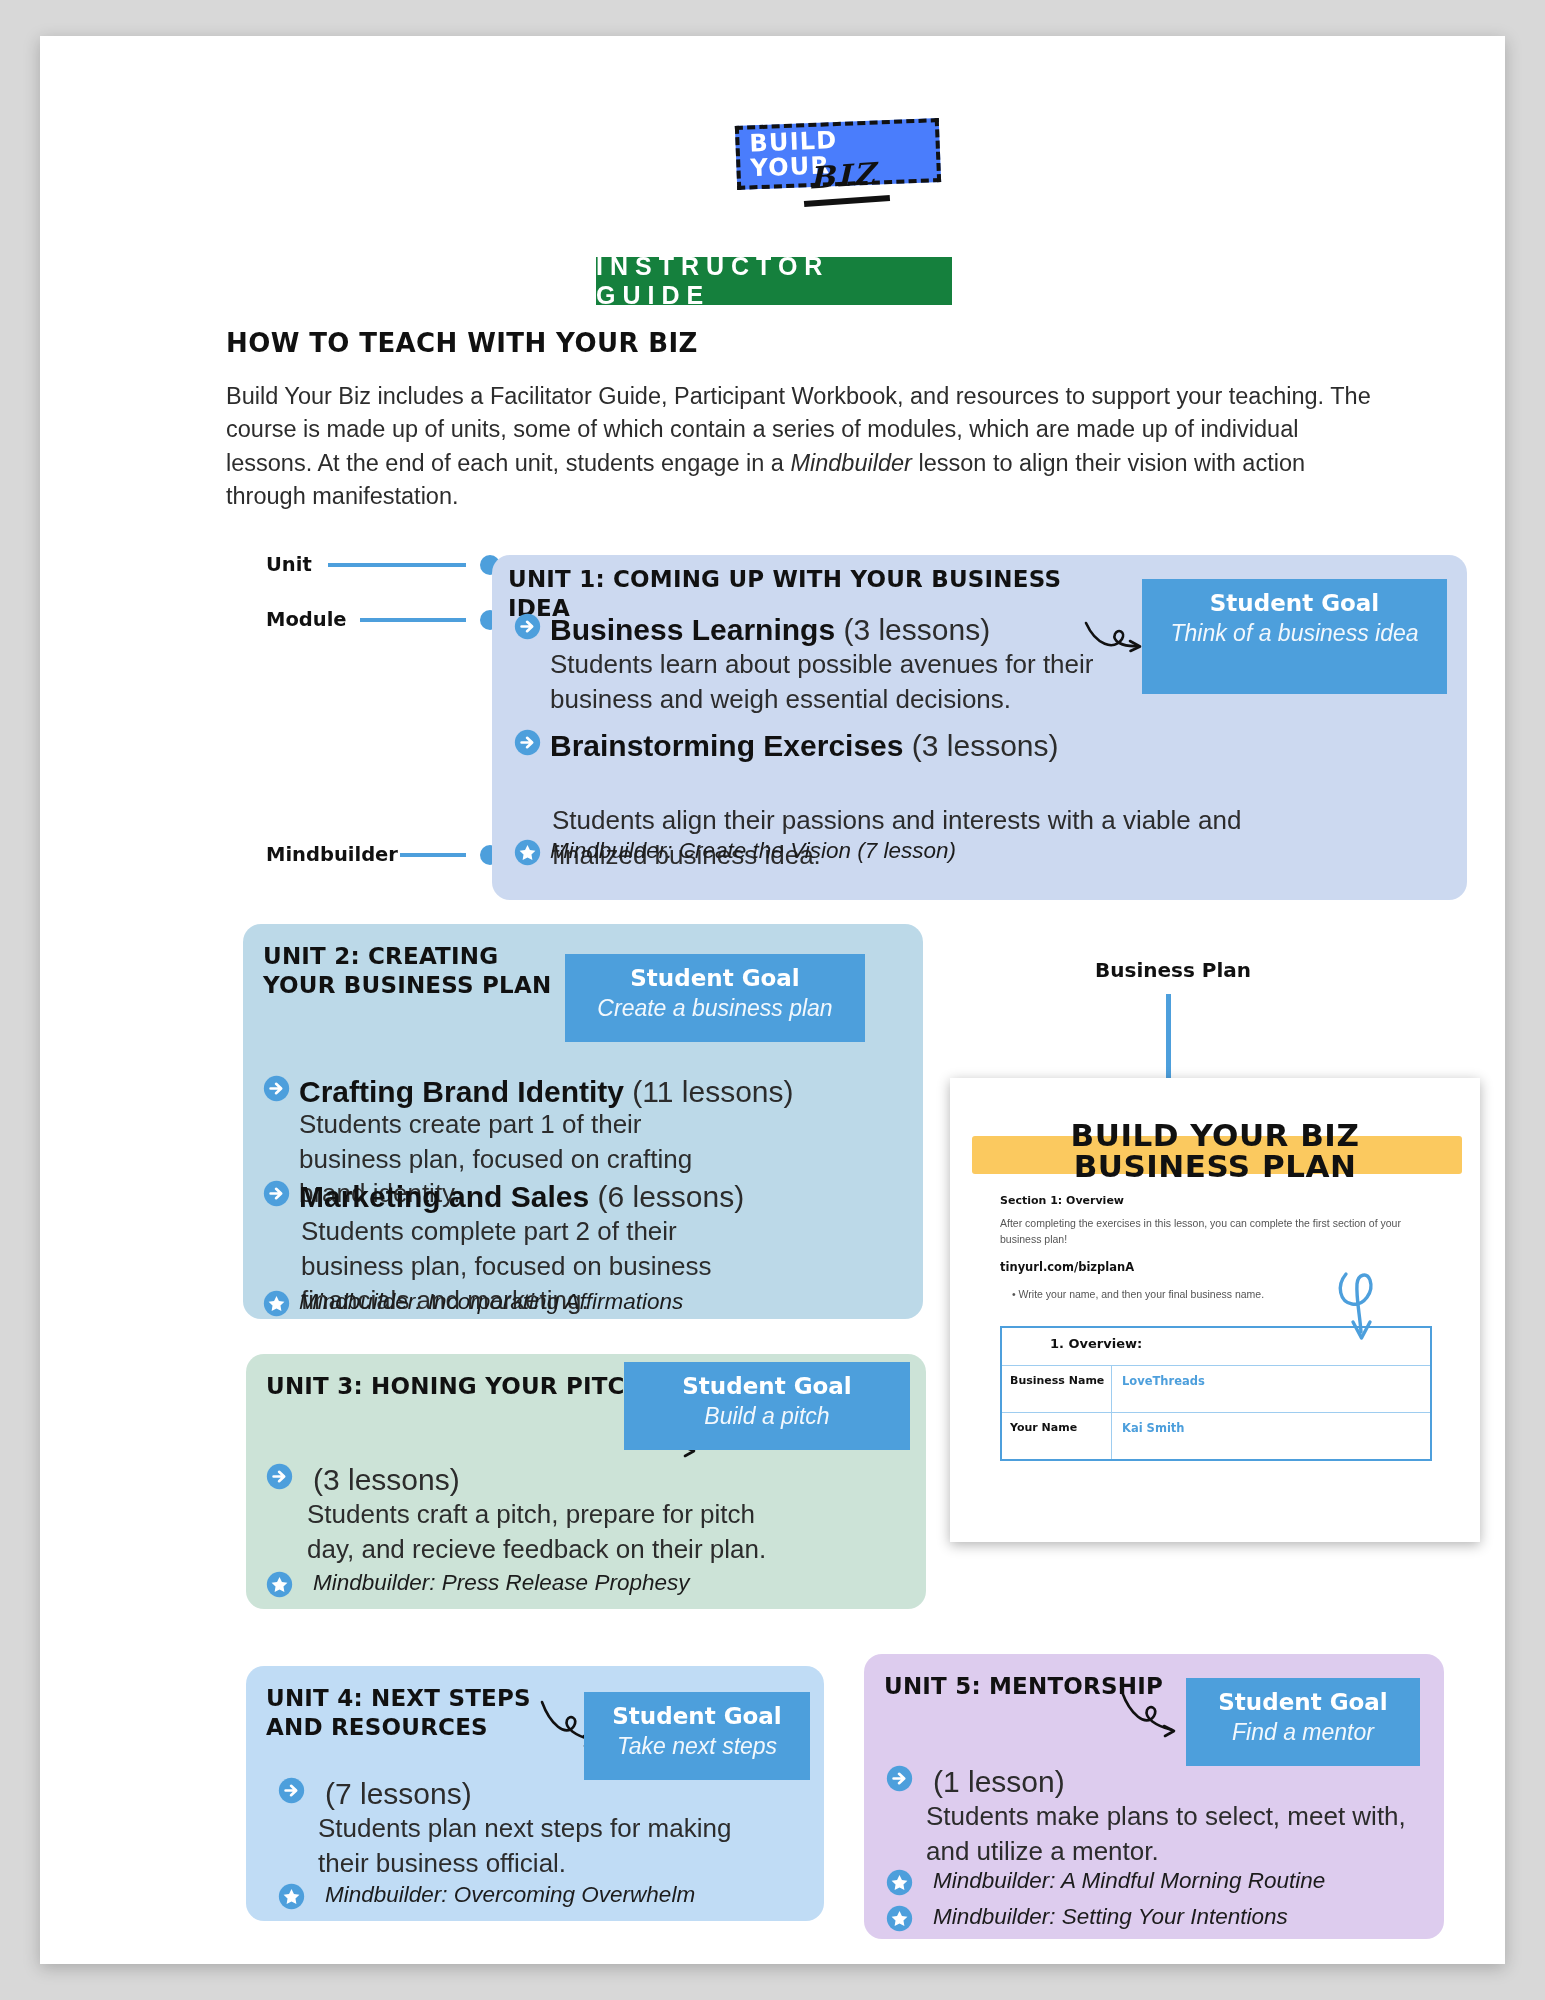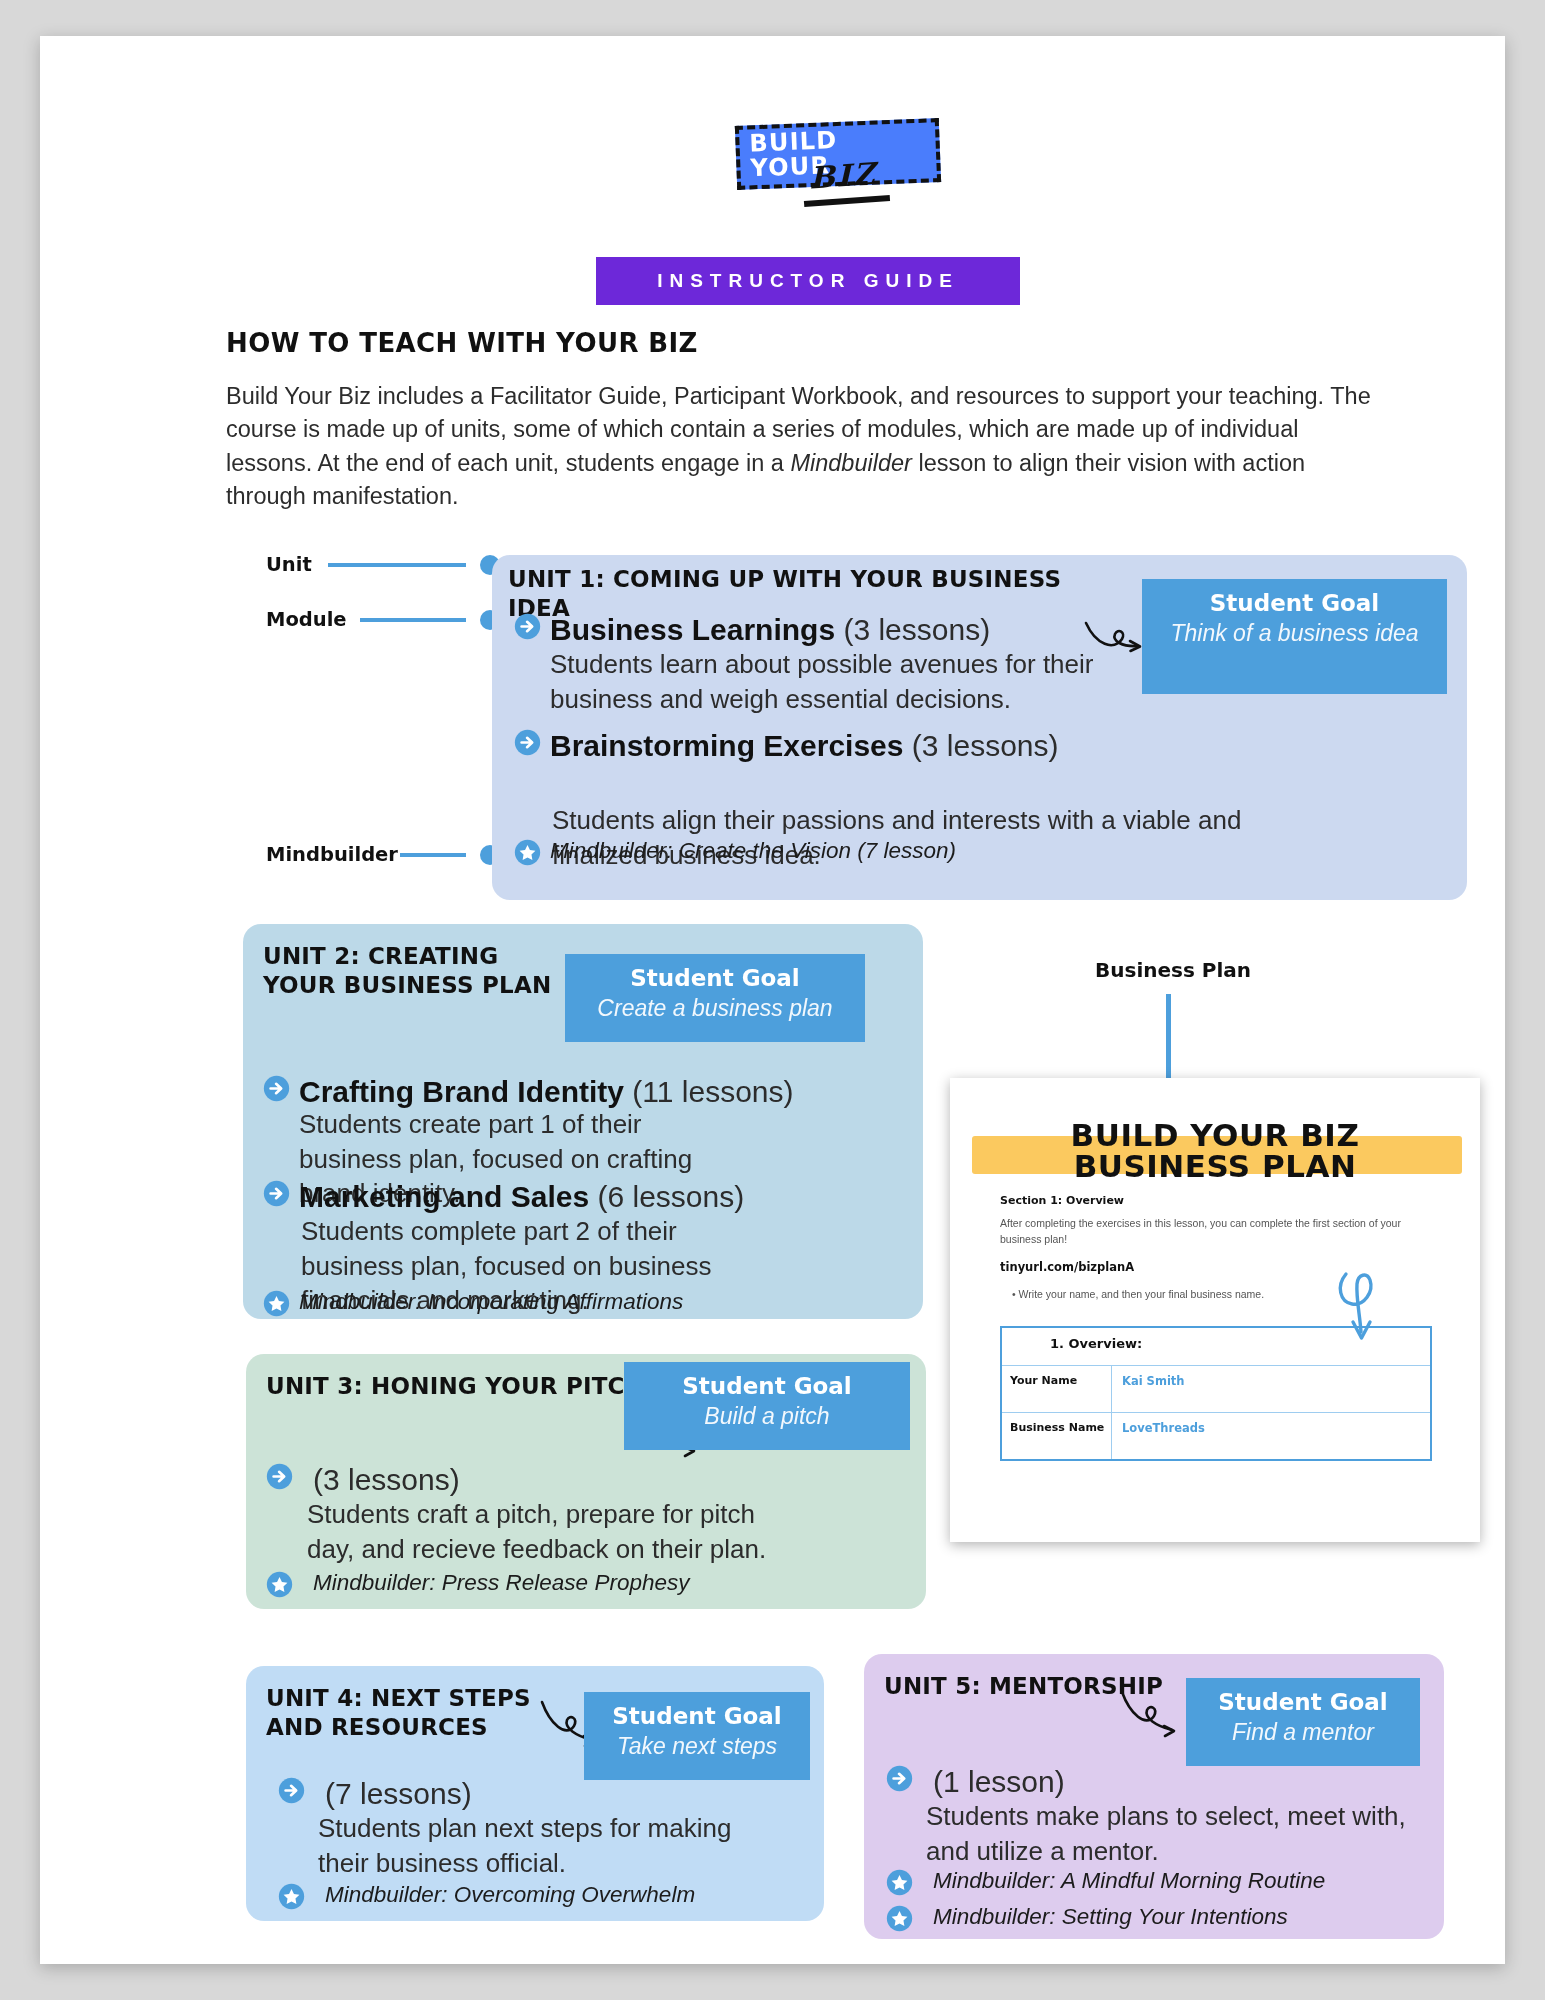--- a/index.html
+++ b/index.html
@@ -68,25 +68,25 @@
     height: 6px;
     background: #111;
     transform: rotate(-4deg);
   }
 
   
   .banner {
     position: absolute;
     left: 556px;
     top: 221px;
-    width: 424px;
+    width: 356px;
     height: 48px;
-    background: #6d28d9;
+    background: #15803d;
     color: #ffffff;
-    font-size: 19px;
+    font-size: 25px;
     font-weight: bold;
     letter-spacing: 7px;
     display: flex;
     align-items: center;
     justify-content: center;
     font-family: "Liberation Sans", sans-serif;
   }
 
   
   .page-title {
@@ -597,24 +597,24 @@
           <path d="M16 6 C 6 18, 10 34, 22 36 C 34 38, 44 24, 40 12 C 37 4, 28 6, 27 16 C 26 30, 30 48, 31 64" stroke="#4d9fdc" stroke-width="3.4" fill="none" stroke-linecap="round"></path>
           <path d="M23 54 L31.5 70 L40 54" stroke="#4d9fdc" stroke-width="3.4" fill="none" stroke-linecap="round" stroke-linejoin="round"></path>
         </svg>
       </span>
 
       <div class="bp-table">
         <div class="bp-trow">
           <div class="bp-th">1. Overview:</div>
         </div>
         <div class="bp-trow">
+          <div class="bp-c1">Business Name</div>
+          <div class="bp-c2">LoveThreads</div>
+        </div>
+        <div class="bp-trow">
           <div class="bp-c1">Your Name</div>
           <div class="bp-c2">Kai Smith</div>
         </div>
-        <div class="bp-trow">
-          <div class="bp-c1">Business Name</div>
-          <div class="bp-c2">LoveThreads</div>
-        </div>
       </div>
     </div>
 
   </div>
 </div>
 
 </body></html>

